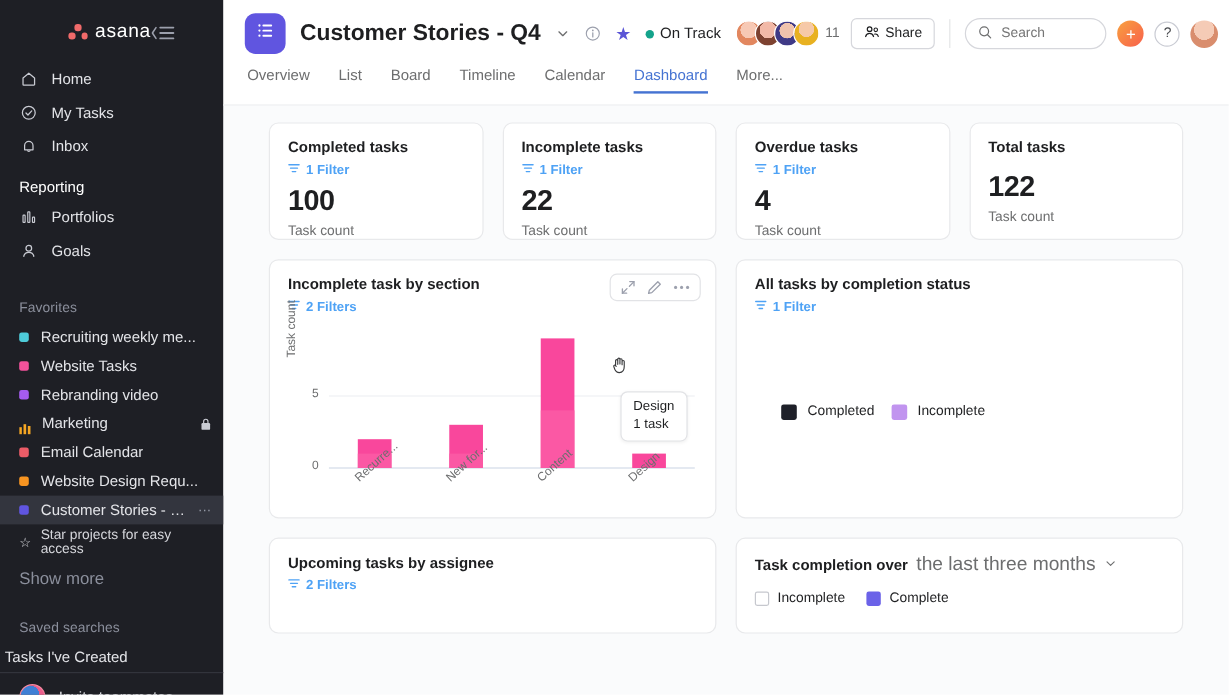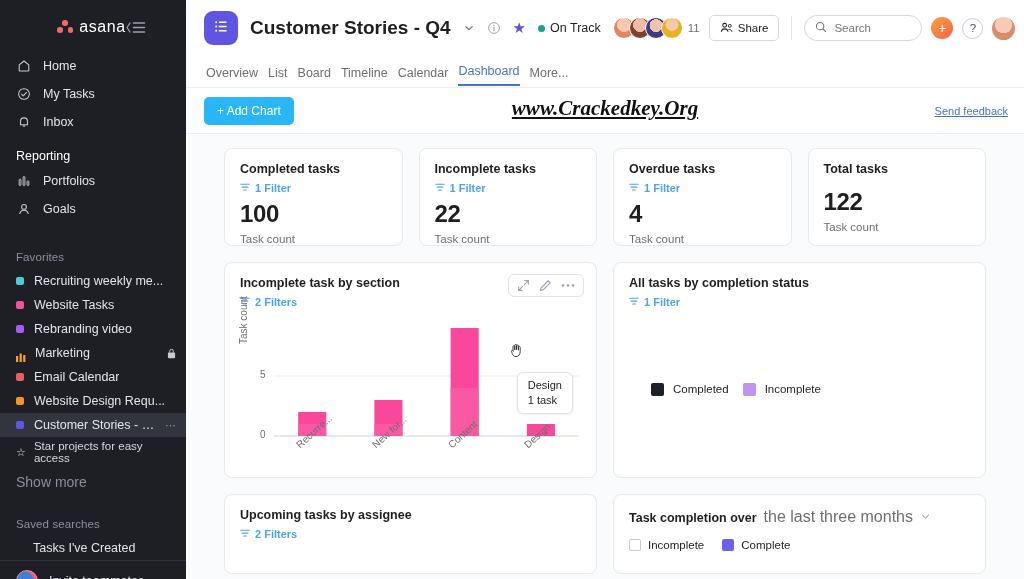--- a/index.html
+++ b/index.html
@@ -93,21 +93,21 @@
     height: 26px; width: 118px; padding: 0 10px; color: #8b8f9c; font-size: 11.5px; cursor: text; }
   .search-box input { border: 0; outline: 0; font-size: 11.5px; color: #1e1f21; width: 72px;
     font-family: "Liberation Sans", sans-serif; background: transparent; }
   .plus-btn { width: 22px; height: 22px; border-radius: 50%;
     background: linear-gradient(135deg,#f8a13f,#f8604c); color: #fff; display: flex; align-items: center;
     justify-content: center; font-size: 14px; cursor: pointer; flex: 0 0 22px; }
   .help-btn { width: 21px; height: 21px; border-radius: 50%; border: 1px solid #c9cbd3; color: #4b4d51;
     display: flex; align-items: center; justify-content: center; font-size: 11.5px; cursor: pointer; flex: 0 0 21px; }
   .me-av { width: 23px; height: 23px; border-radius: 50%; flex: 0 0 23px; cursor: pointer; }
 
-  .tabs { display: flex; align-items: flex-end; gap: 10px; height: 30px; padding-left: 2px; }
+  .tabs { display: flex; align-items: flex-start; gap: 24px; height: 30px; padding-left: 2px; }
   .tab { font-size: 12.5px; color: #6d6e6f; cursor: pointer; padding-bottom: 6px; white-space: nowrap; }
   .tab.active { color: #4573d2; border-bottom: 2px solid #4573d2; font-weight: 400; }
 
   .toolbar { height: 46px; border-bottom: 1px solid #edeef0; display: flex; align-items: center;
     padding: 0 16px 0 18px; position: relative; flex: 0 0 46px; }
   .add-chart { background: #29b6f6; color: #fff; border: 0; border-radius: 5px; font-size: 12px;
     padding: 7px 13px; cursor: pointer; font-family: "Liberation Sans", sans-serif; }
   .watermark { position: absolute; left: 50%; transform: translateX(-50%); top: 8px;
     font-family: "Liberation Serif", serif; font-style: italic; font-weight: bold;
     font-size: 21px; color: #111; text-decoration: underline; white-space: nowrap; }
@@ -275,21 +275,21 @@
 
     <div class="fav-star-row">
       <span style="color:#d6d7dc;font-size:11px">☆</span>
       <span>Star projects for easy access</span>
     </div>
     <div class="show-more">Show more</div>
 
     <div class="sb-divider" style="margin-top:14px"></div>
 
     <div class="group-title">Saved searches</div>
-    <div class="fav-item" style="padding-left:33px">
+    <div class="fav-item" style="padding-left:4px">
       <span class="fav-text">Tasks I've Created</span>
     </div>
 
     <div class="invite-row">
       <span class="invite-av"></span>
       <span>Invite teammates</span>
     </div>
   </aside>
 
   <div class="main">
@@ -366,25 +366,20 @@
         <span class="tab">Overview</span>
         <span class="tab">List</span>
         <span class="tab">Board</span>
         <span class="tab">Timeline</span>
         <span class="tab">Calendar</span>
         <span class="tab active">Dashboard</span>
         <span class="tab">More...</span>
       </div>
     </div>
 
-    <div class="toolbar">
-      <button class="add-chart">+ Add Chart</button>
-      <div class="watermark">www.Crackedkey.Org</div>
-      <span class="send-feedback">Send feedback</span>
-    </div>
 
     <div class="content">
 
       <div class="row">
         <div class="card stat-card">
           <div class="stat-title">Completed tasks</div>
           <div class="filter-link">
             <span>
               <svg width="10" height="9" viewBox="0 0 11 10" fill="none">
                   <path d="M.8 1.4h9.4M2.3 4.6h6.4M3.9 7.8h3.2" stroke="#4ea2f5" stroke-width="1.3" stroke-linecap="round"></path>

